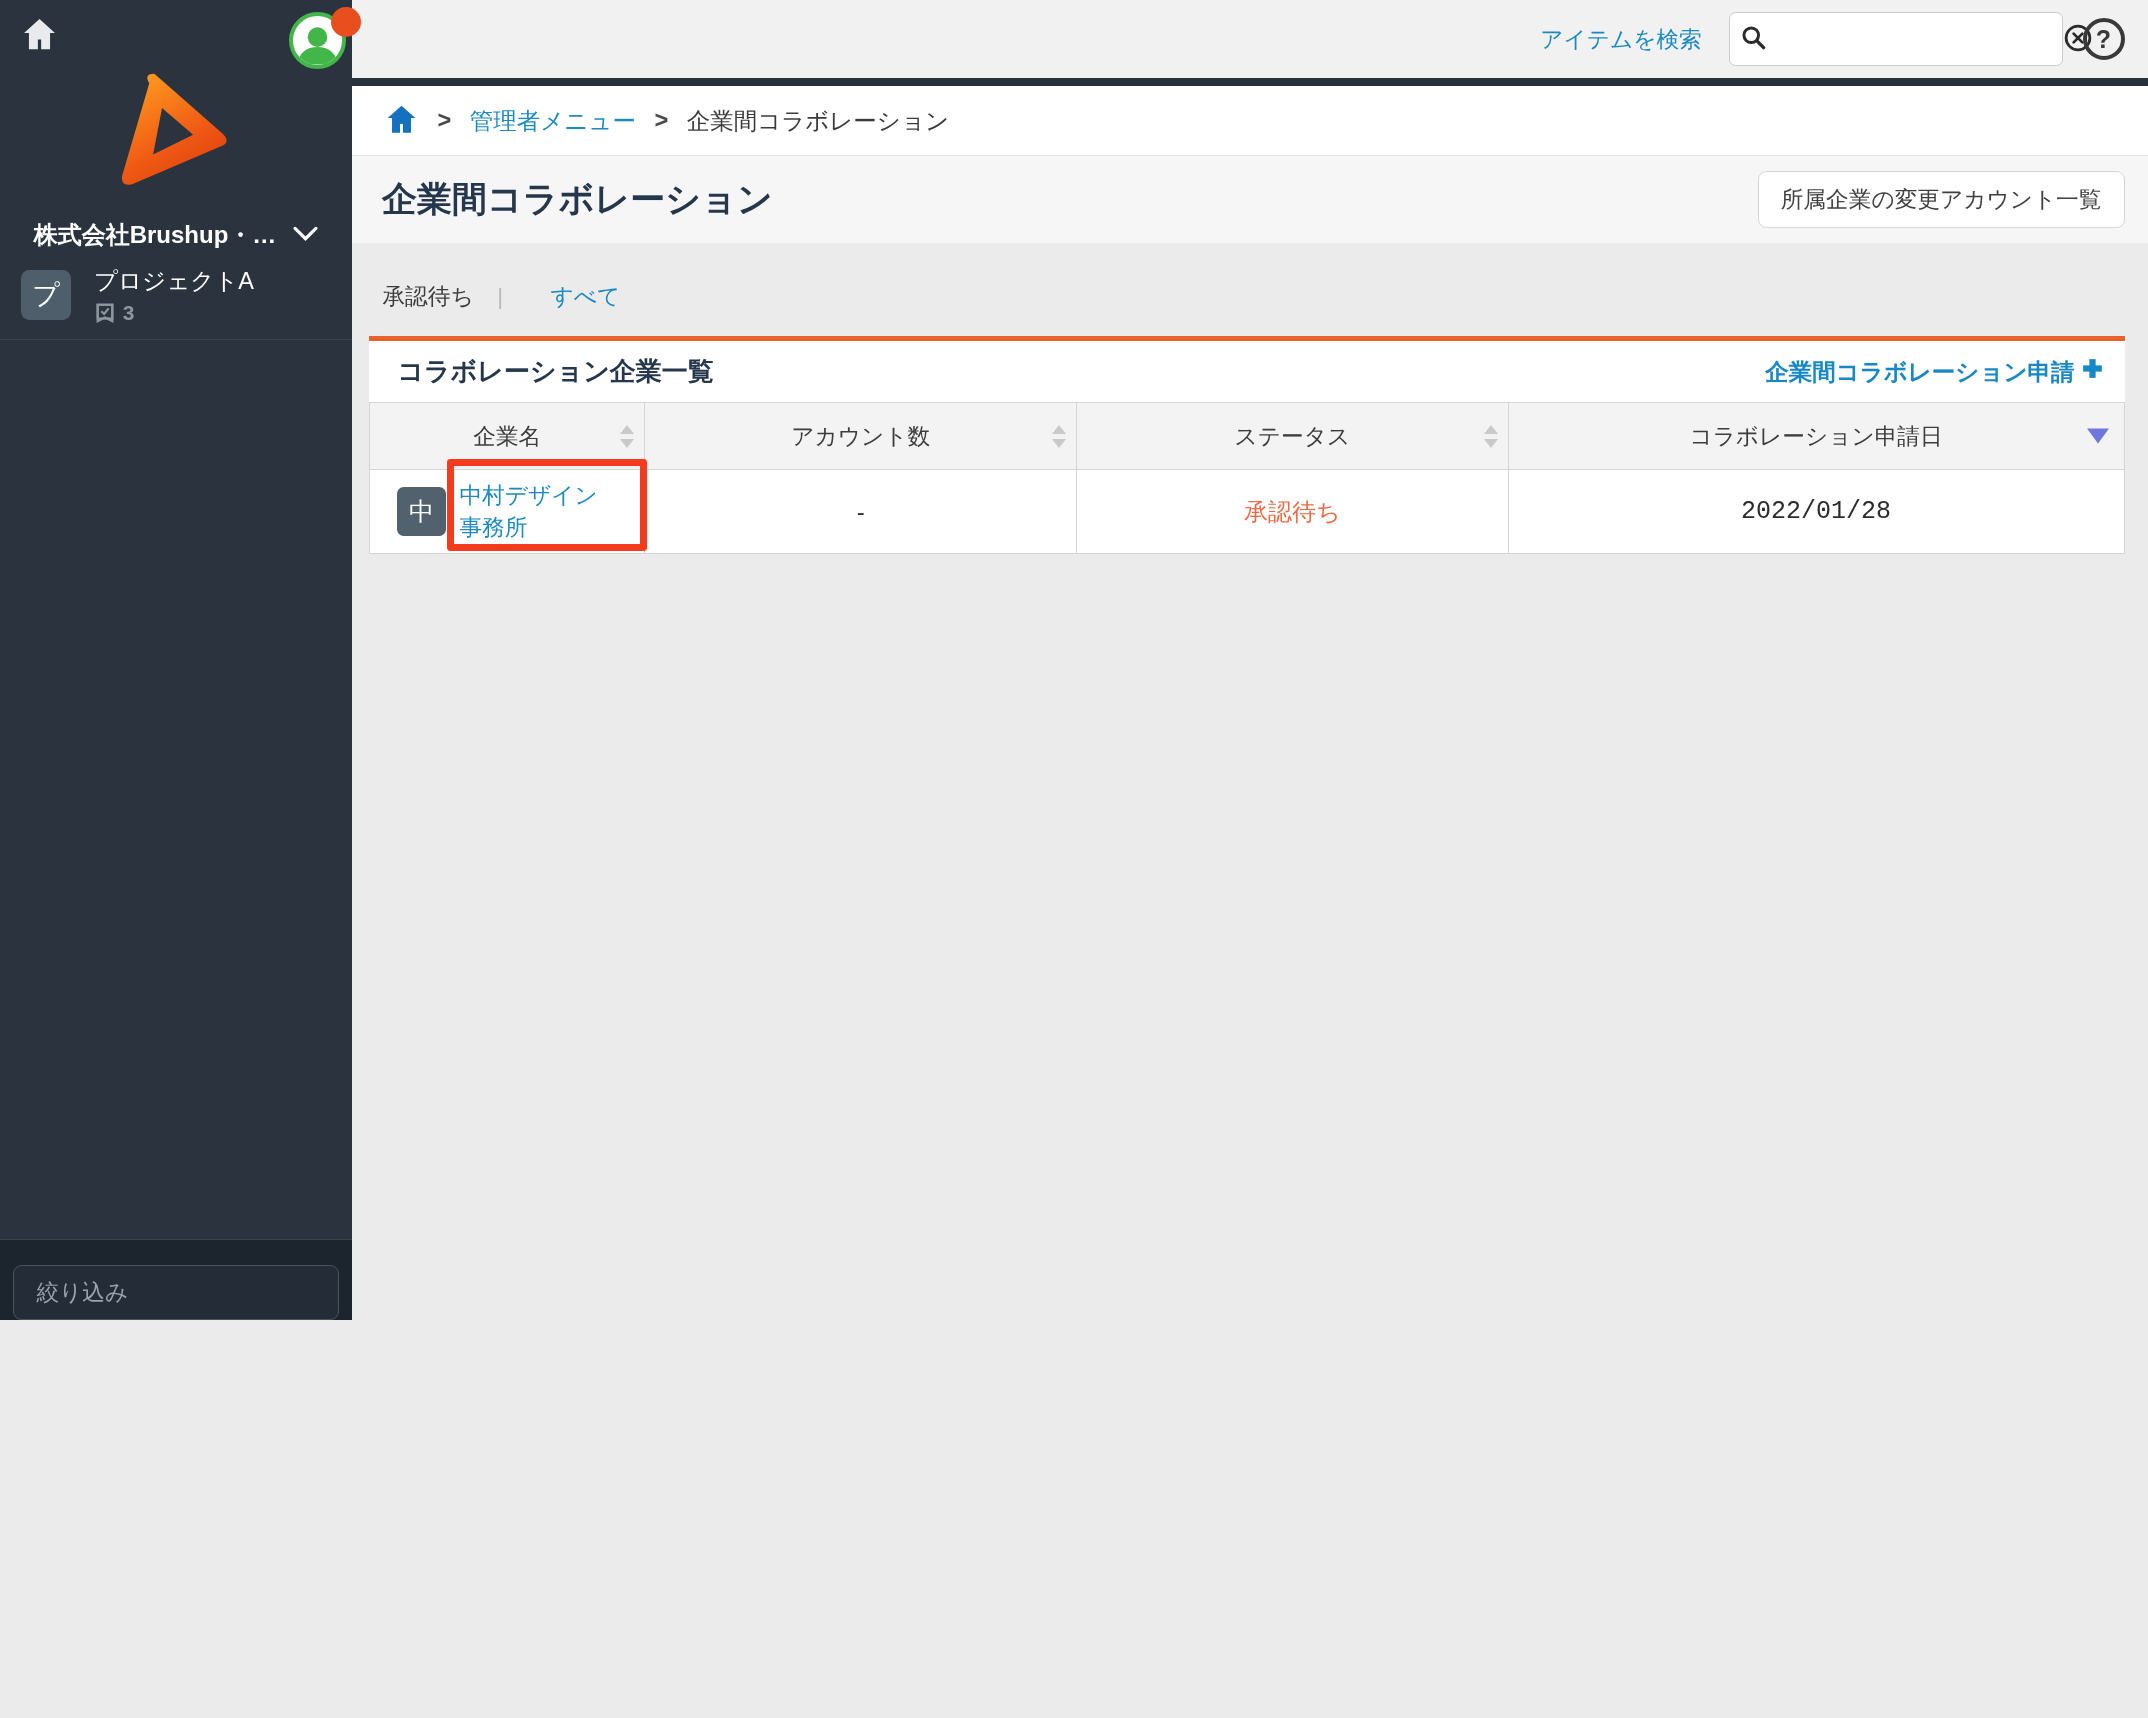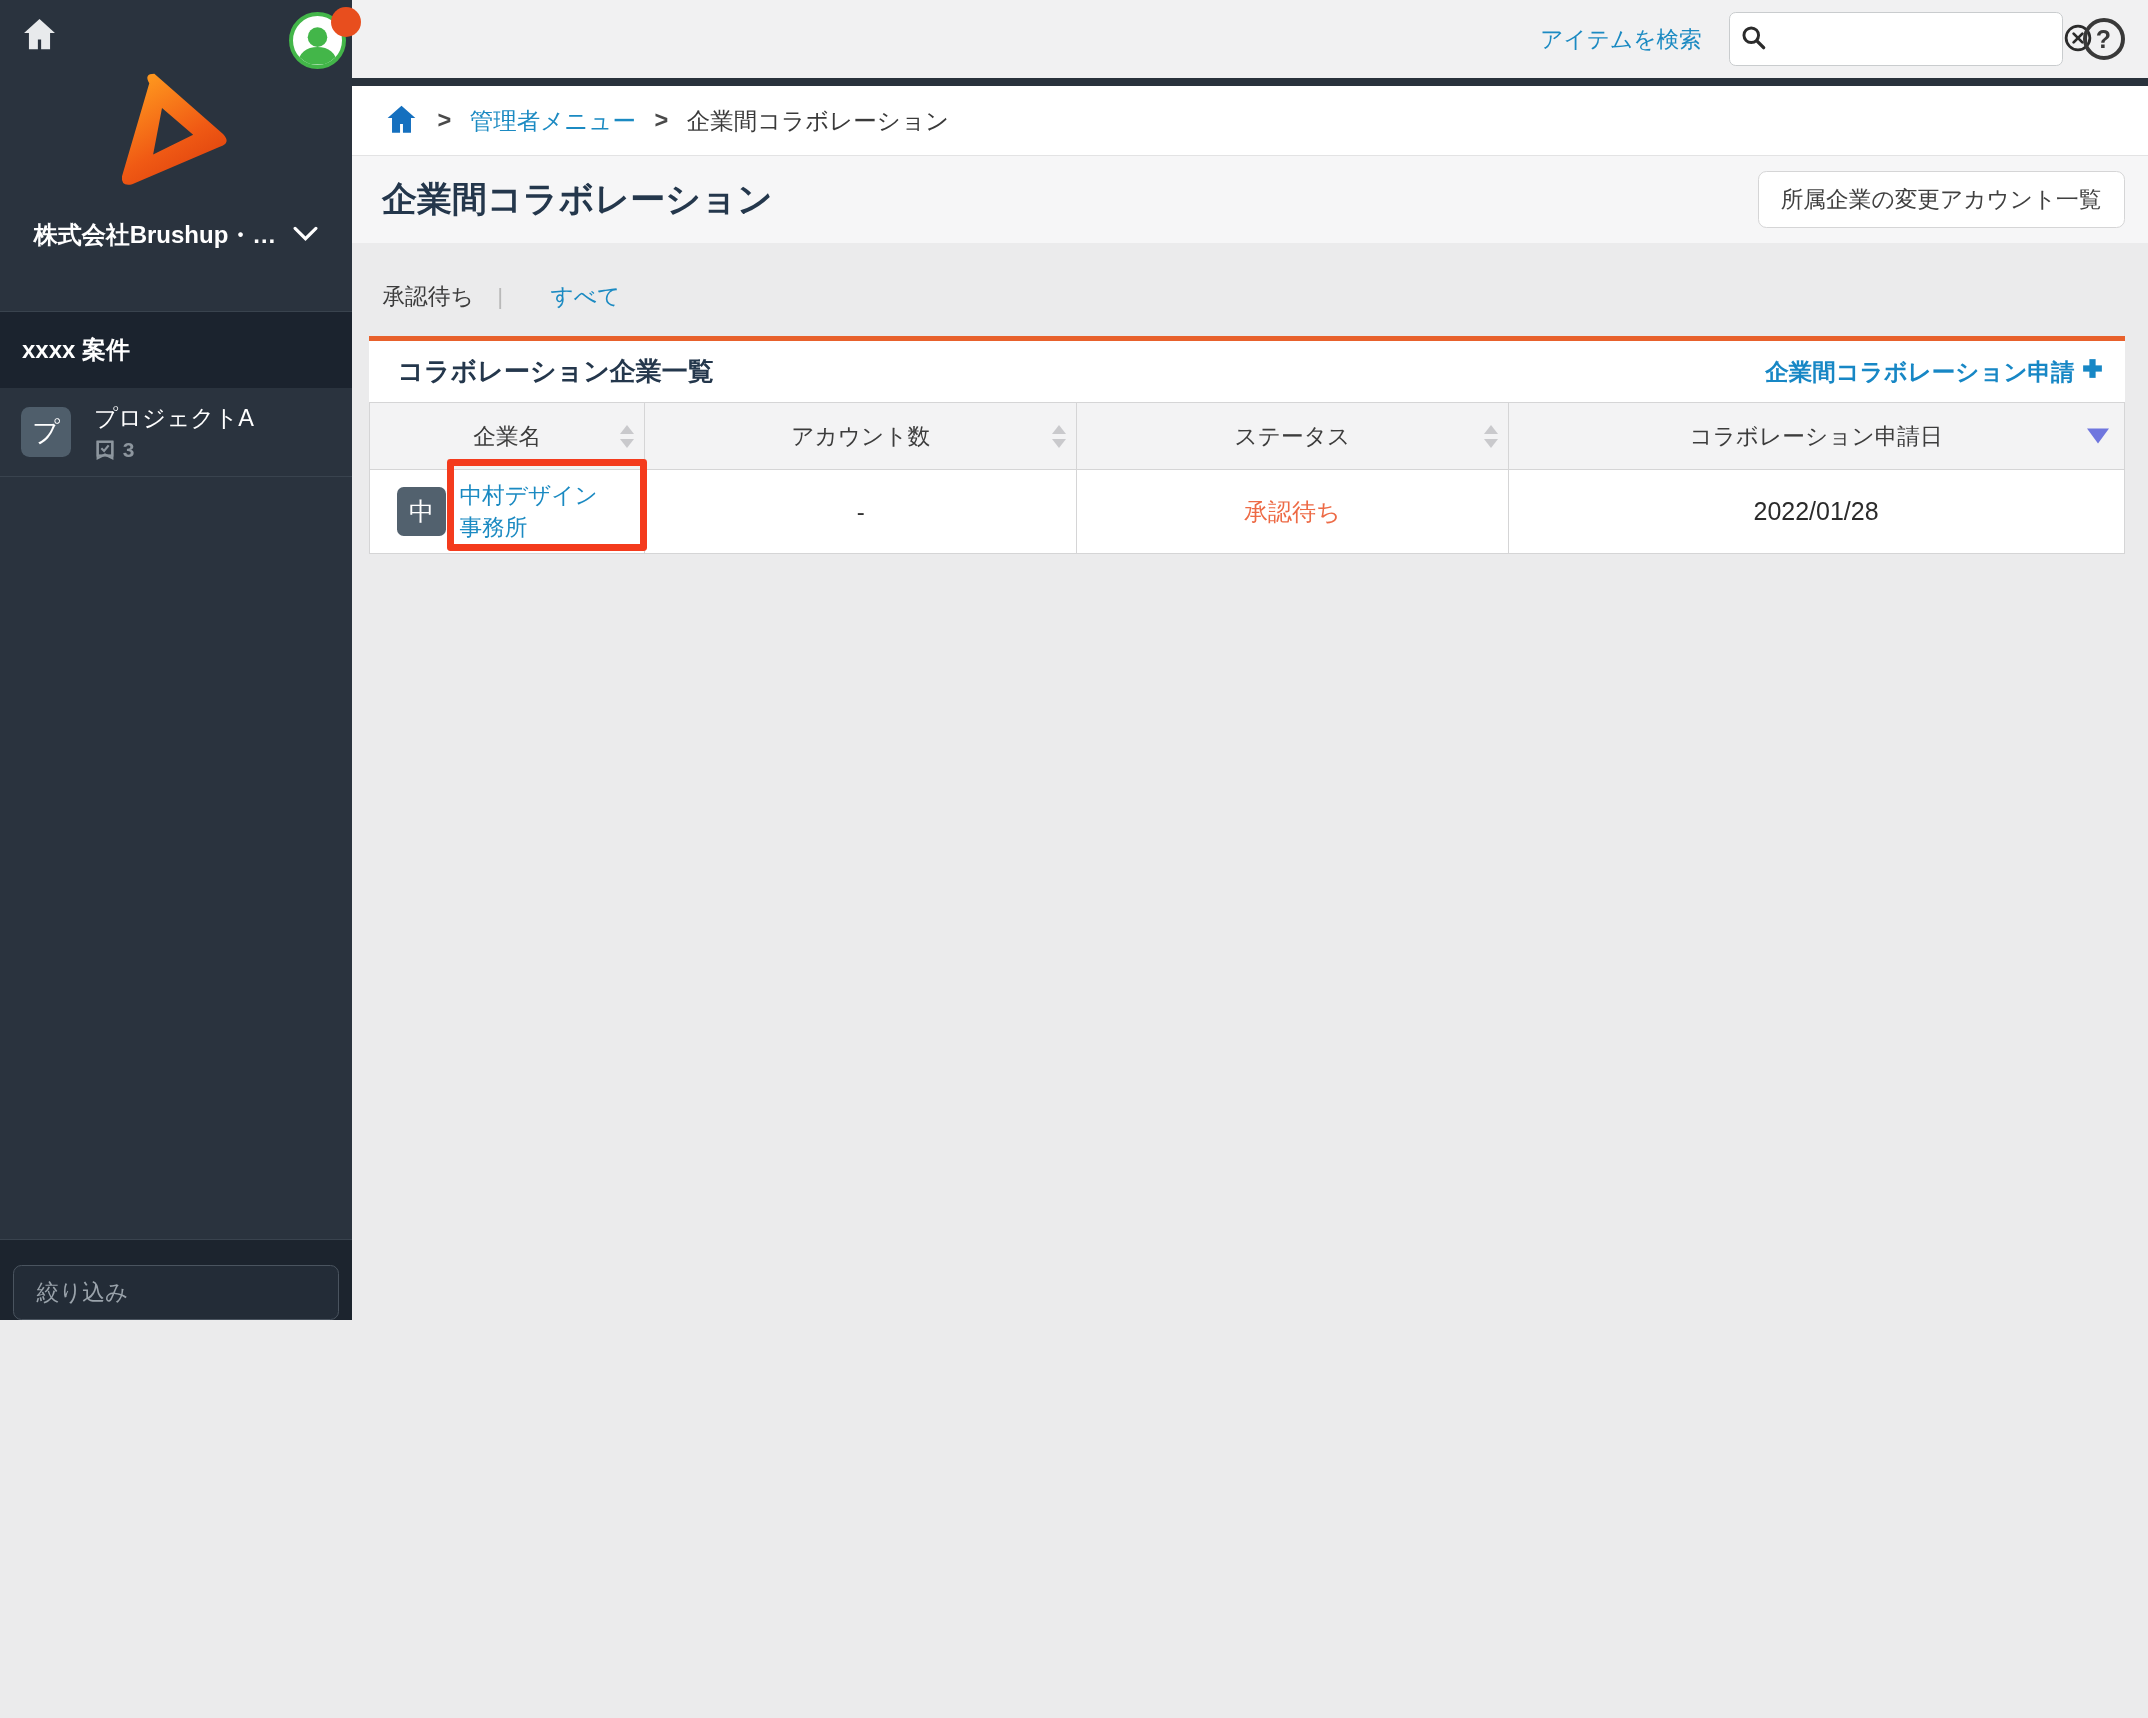--- a/index.html
+++ b/index.html
@@ -94,21 +94,21 @@
               border-top:9.2px solid #c9c9cc; }
   .tri-active { position:absolute; right:15px; top:50%; transform:translateY(-50%);
                 width:0; height:0; border-left:11px solid transparent; border-right:11px solid transparent;
                 border-top:15px solid #6f76de; }
   .company-cell { display:flex; align-items:center; padding-left:27px; text-align:left; }
   .company-avatar { width:49px; height:49px; min-width:49px; border-radius:6.7px; background:#52616e;
                     color:#fff; font-size:25px; display:flex; align-items:center; justify-content:center; }
   .company-link { margin-left:13.4px; width:148px; color:#1b8ac2; font-size:22.7px;
                   line-height:1.4; text-decoration:none; cursor:pointer; word-break:break-all; }
   .status-pending { color:#ed6a45; }
-  .date-cell { color:#2b2b2b; font-size:25px; }
+  .date-cell { color:#2b2b2b; font-size:25px;font-family:Liberation Mono, monospace; }
 
   .red-annotation { position:absolute; left:95px; top:216px; width:200px; height:92px;
                     border:7.6px solid #f43b1d; border-radius:3.4px; pointer-events:none; z-index:5; }
 </style>
 </head>
 <body>
 
 <aside class="sidebar">
   <div class="side-top">
     <span class="home-icon-side">
@@ -145,23 +145,20 @@
 
   <div class="workspace">
     <span class="workspace-name">株式会社Brushup・…</span>
     <span>
       <svg width="25" height="17" viewBox="0 0 24 14">
           <polyline points="2,2 12,12 22,2" fill="none" stroke="#fff" stroke-width="3" stroke-linecap="round"></polyline>
         </svg>
     </span>
   </div>
 
-  <div class="section-header">
-    <span>xxxx 案件</span>
-  </div>
 
   <div class="project-item">
     <div class="project-avatar">
       <span>プ</span>
     </div>
     <div class="project-meta">
       <span class="project-name">プロジェクトA</span>
       <span class="project-count">
         <svg width="22" height="22" viewBox="0 0 24 24">
             <path d="M4 3h16v18l-8-4-8 4Z M4 3v18" fill="none" stroke="#8d969e" stroke-width="2.4"></path>

